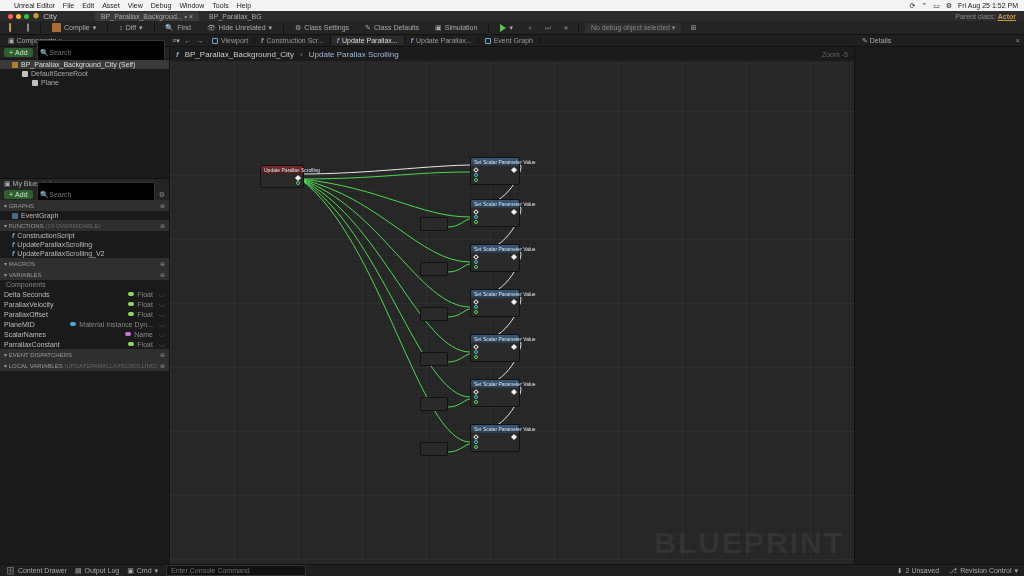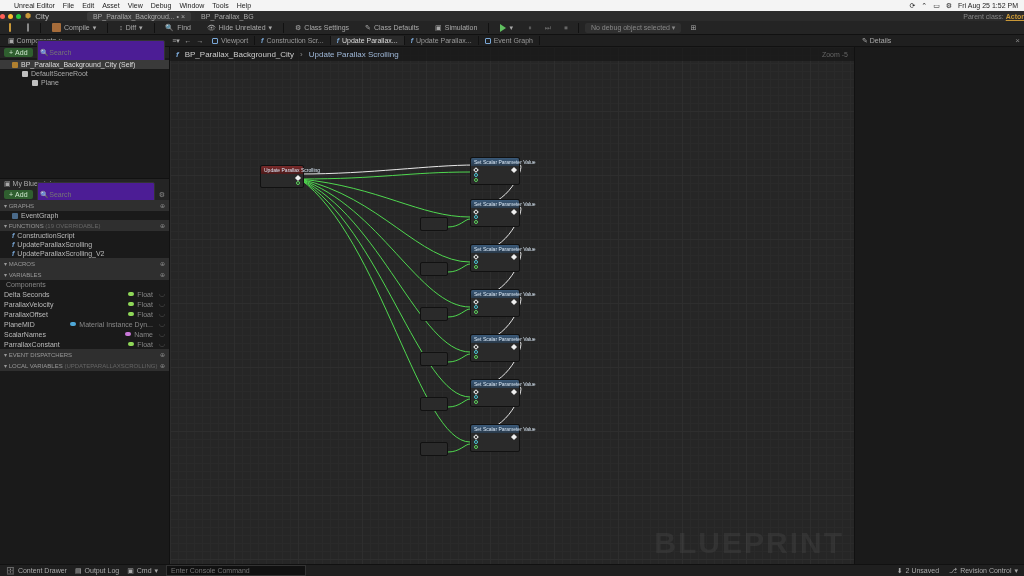--- a/index.html
+++ b/index.html
@@ -5,21 +5,21 @@
 * { margin: 0; padding: 0; box-sizing: border-box; font-family: -apple-system, "Segoe UI", Arial, sans-serif; }
 body { width: 1024px; height: 576px; background: #1a1a1a; color: #c0c0c0; font-size: 8px; overflow: hidden; position: relative; }
 
 
 .mac-bar { height: 11px; background: #f4f4f4; display: flex; align-items: center; justify-content: space-between; padding: 0 6px; color: #222; font-size: 7px; }
 .mac-left, .mac-right { display: flex; gap: 8px; align-items: center; }
 .mac-left span:first-child { font-weight: bold; }
 .mac-right { gap: 6px; }
 
 
-.win-row { height: 10px; background: #2b2b2b; display: flex; align-items: center; padding: 0 0; gap: 4px; }
+.win-row { height: 10px; background: #2b2b2b; display: flex; align-items: center; padding: 0 8px; gap: 4px; }
 .traffic { display: flex; gap: 3px; }
 .traffic i { width: 5px; height: 5px; border-radius: 50%; display: block; }
 .tab { background: #3a3a3a; padding: 1px 6px; border-radius: 2px; font-size: 7px; color: #aaa; }
 .actor-hint { margin-left: auto; font-size: 7px; color: #888; }
 .actor-hint b { color: #c99838; text-decoration: underline; }
 
 
 .toolbar { height: 14px; background: #242424; display: flex; align-items: center; gap: 6px; padding: 0 4px; border-bottom: 1px solid #111; }
 .tb-btn { display: flex; align-items: center; gap: 3px; font-size: 7px; padding: 1px 4px; color: #aaa; border: 1px solid transparent; border-radius: 2px; }
 .tb-btn.icon { width: 12px; height: 10px; justify-content: center; }
@@ -47,21 +47,21 @@
     linear-gradient(90deg, #2e2e2e 1px, transparent 1px),
     linear-gradient(#2a2a2a 1px, transparent 1px),
     linear-gradient(90deg, #2a2a2a 1px, transparent 1px);
   background-size: 64px 64px, 64px 64px, 8px 8px, 8px 8px;
 }
 .right-col { width: 170px; background: #1a1a1a; border-left: 1px solid #111; }
 
 
 .panel-header { height: 11px; background: #242424; display: flex; align-items: center; padding: 0 4px; gap: 4px; font-size: 7px; }
 .add-btn { background: #2f5f2f; color: #cfe8cf; padding: 1px 5px; border-radius: 2px; font-size: 7px; display: flex; align-items: center; gap: 2px; }
-.search { flex: 1; background: #4c1d95; border: 1px solid #333; border-radius: 2px; height: 25px; display: flex; align-items: center; padding: 8px 3px; }
+.search { flex: 1; background: #000000; border: 1px solid #333; border-radius: 2px; height: 25px; display: flex; align-items: center; padding: 8px 3px; }
 .search input { background: transparent; border: none; color: #888; font-size: 7px; width: 100%; outline: none; }
 .tree { padding: 2px 0; font-size: 7px; }
 .tree-row { padding: 1px 4px 1px 12px; display: flex; align-items: center; gap: 3px; color: #aaa; }
 .tree-row.sel { background: #3a3a3a; color: #ddd; }
 .tree-row.indent { padding-left: 22px; }
 .tree-row.indent2 { padding-left: 32px; }
 .comp-ico { width: 6px; height: 6px; border-radius: 1px; }
 
 
 .mb-section { }

